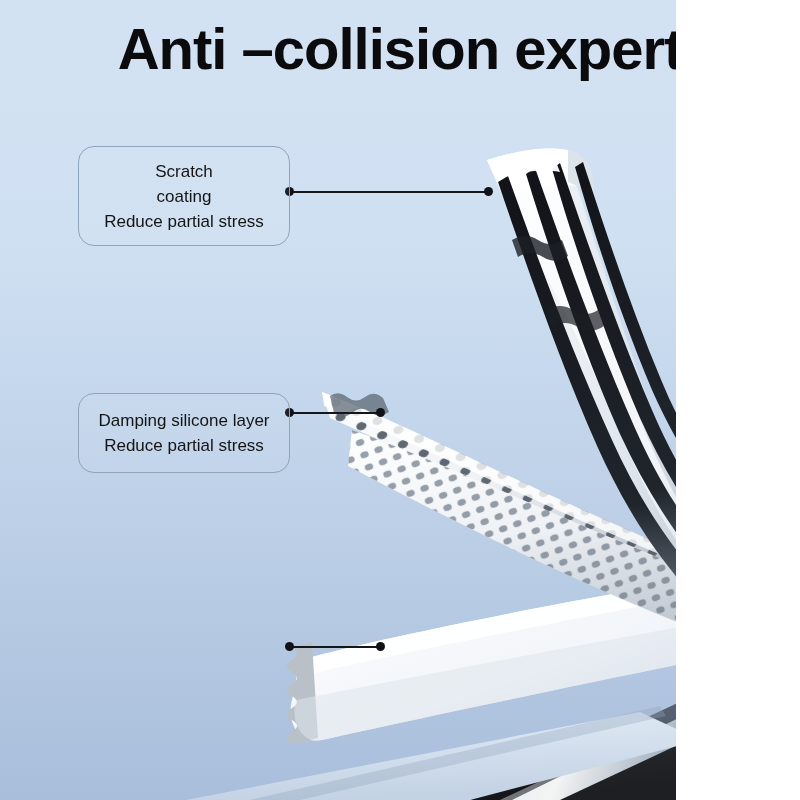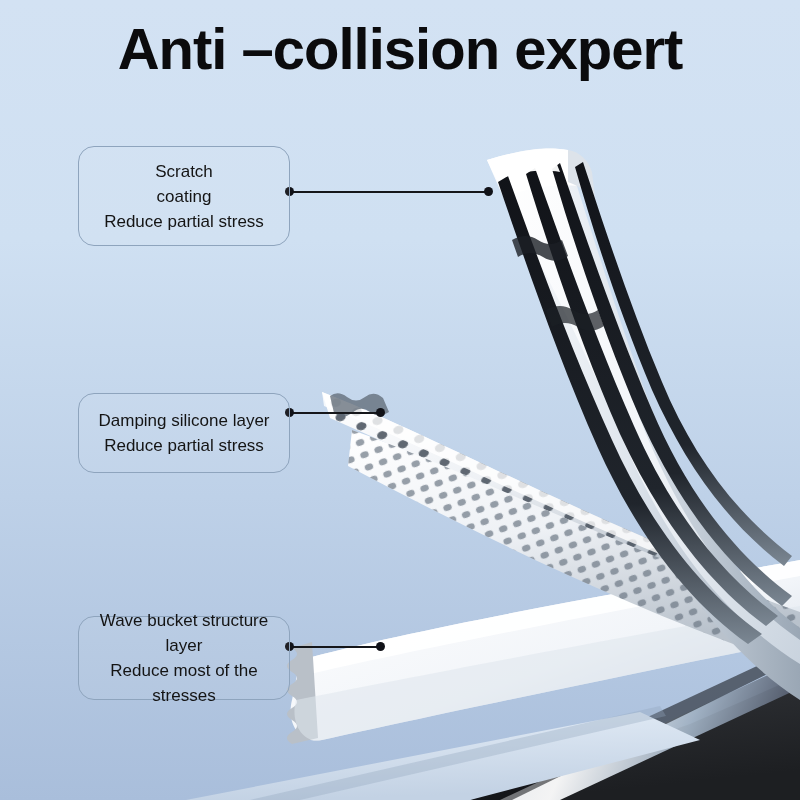--- a/index.html
+++ b/index.html
@@ -1,17 +1,17 @@
 <!DOCTYPE html>
 <html><head>
 <meta charset="utf-8">
 <style>
   html,body{margin:0;padding:0;}
   body{width:800px;height:800px;overflow:hidden;font-family:"Liberation Sans",sans-serif;}
-  #stage{position:relative;width:800px;height:800px;overflow:hidden;
+  #stage{position:relative;width:676px;height:800px;overflow:hidden;
          background:linear-gradient(180deg,#d3e2f3 0%,#cfe0f2 30%,#bed1e8 62%,#a9bedb 100%);}
 
   
   #title{position:absolute;left:0;top:16px;width:800px;text-align:center;
          font-size:58px;font-weight:bold;color:#0b0b0d;letter-spacing:-1px;
          line-height:66px;white-space:nowrap;}
 
   
   .callout{position:absolute;box-sizing:border-box;border:1.4px solid #8ea4bd;
            border-radius:16px;background:rgba(255,255,255,0.06);
@@ -166,18 +166,14 @@
 
   <div class="callout" id="c1">
     <span style="white-space: pre-line; text-align: center;">Scratch
 coating
 Reduce partial stress</span>
   </div>
   <div class="callout" id="c2">
     <span style="white-space: pre-line;">Damping silicone layer
 Reduce partial stress</span>
   </div>
-  <div class="callout" id="c3">
-    <span style="white-space: pre-line;">Wave bucket structure layer
-Reduce most of the stresses</span>
-  </div>
 
 </div>
 
 </body></html>

